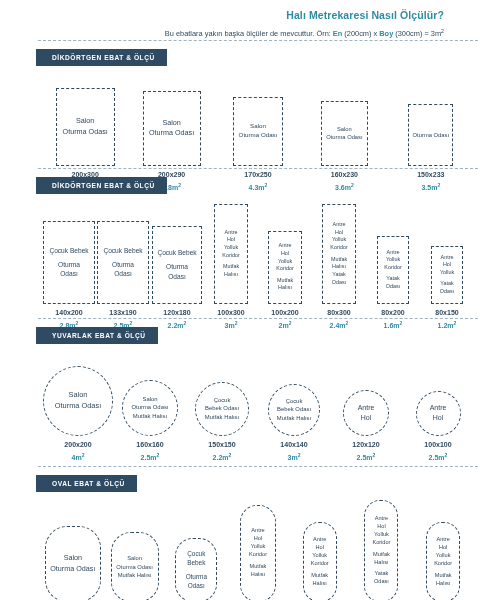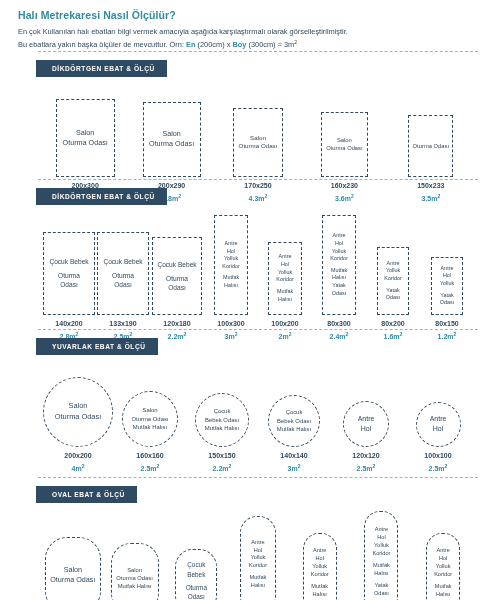--- a/index.html
+++ b/index.html
@@ -5,21 +5,21 @@
   * { box-sizing: border-box; margin: 0; padding: 0; }
   html, body {
     width: 480px; height: 600px;
     background: #ffffff;
     font-family: "Liberation Sans", sans-serif;
     overflow: hidden;
   }
   .page { position: relative; width: 480px; height: 600px; }
 
   
-  .hdr { padding: 8px 10px 0 18px; }
+  .hdr { padding: 8px 36px 0 18px; text-align: right; }
   .hdr-title {
     color: #2e8ba3;
     font-size: 10.5px;
     font-weight: bold;
     letter-spacing: .1px;
     line-height: 14px;
   }
   .hdr-sub {
     color: #31495e;
     font-size: 7.4px;
@@ -99,21 +99,20 @@
   
 </style>
 </head>
 <body>
 
 <div class="page">
 
   <div class="hdr">
     <div class="hdr-title">Halı Metrekaresi Nasıl Ölçülür?</div>
     <div class="hdr-sub">
-      <div>En çok Kullanılan halı ebatları bilgi vermek amacıyla aşağıda karşılaştırmalı olarak görselleştirilmiştir.</div>
       <div>
         <span>Bu ebatlara yakın başka ölçüler de mevcuttur. Örn: </span><span class="accent">En</span><span> (200cm) x </span><span class="accent">Boy</span><span> (300cm) = 3m</span><sup>2</sup>
       </div>
     </div>
   </div>
 
   <div id="sections-host">
       <div class="section" style="height: 128px;">
         <div class="sep"></div>
         <div class="badge-wrap"><span class="badge">DİKDÖRTGEN EBAT &amp; ÖLÇÜ</span></div>

